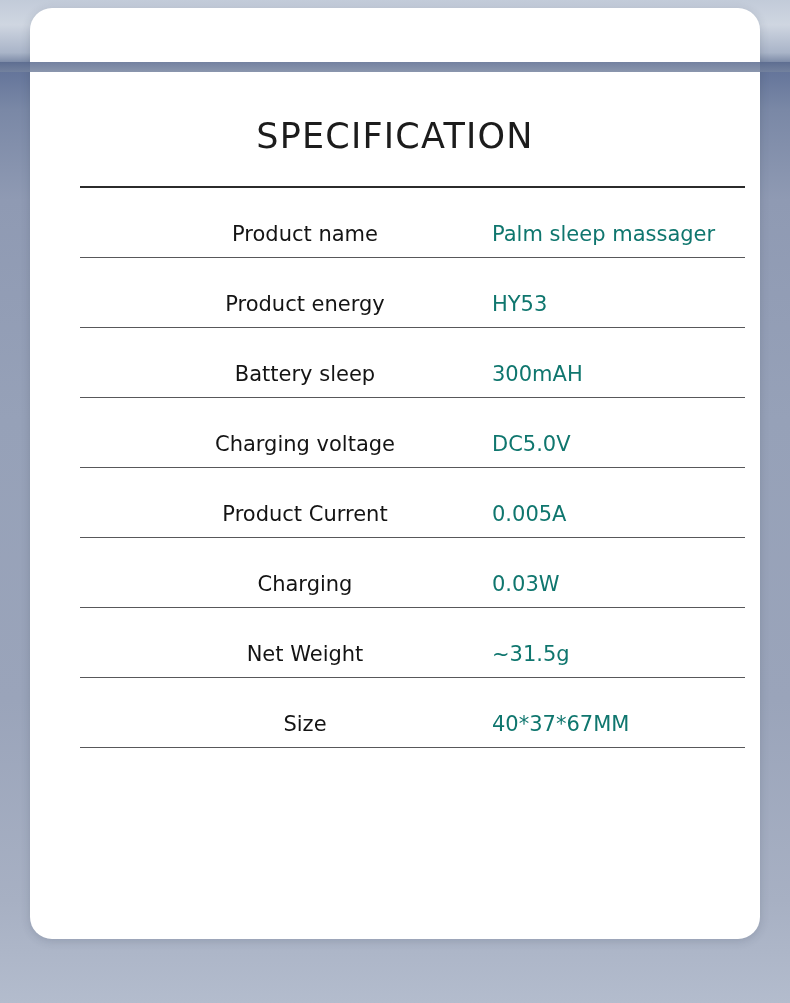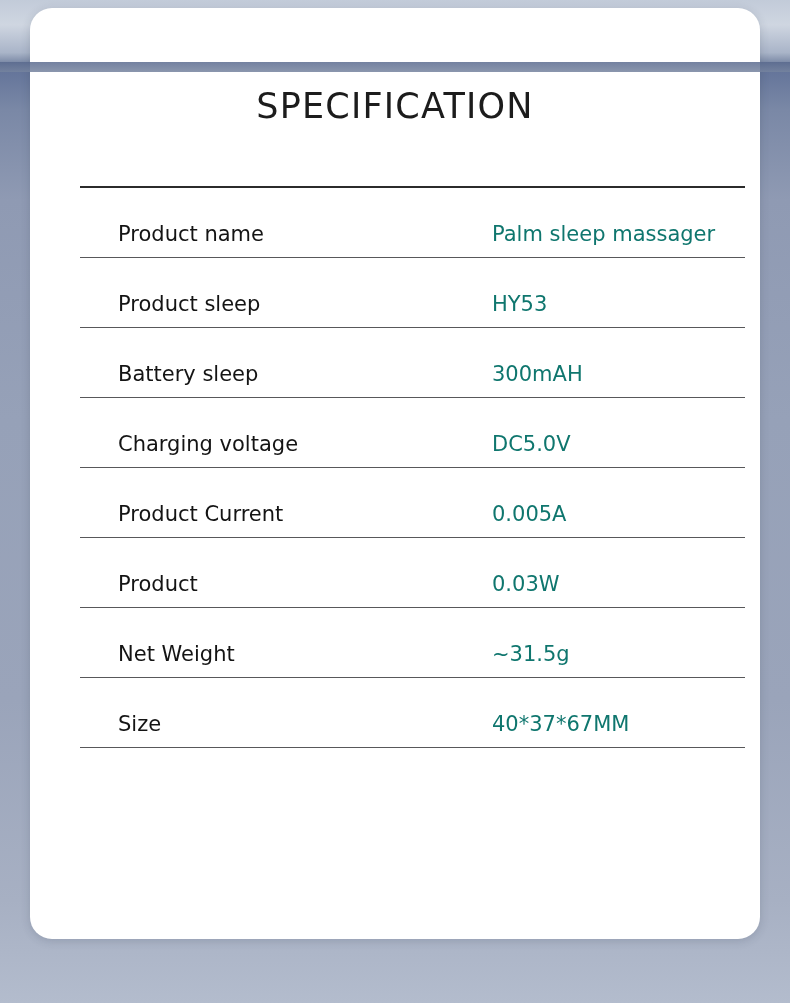--- a/index.html
+++ b/index.html
@@ -62,21 +62,21 @@
     border-radius: 22px;
     box-shadow: 0 2px 10px rgba(40,50,70,.18);
     overflow: hidden;
   }
   .title {
     text-align: center;
     font-size: 35px;
     letter-spacing: 1.2px;
     color: #1c1c1c;
     font-weight: 400;
-    margin: 78px 0 0 0;
+    margin: 108px 0 0 0;
     font-family: "DejaVu Sans", sans-serif;
   }
   .spec-table {
     position: absolute;
     left: 20px;
     top: 178px;
     width: 685px;
   }
   .top-rule {
     height: 0;
@@ -95,20 +95,21 @@
     box-sizing: border-box;
   }
   .row .label {
     width: 412px;
     padding-left: 38px;
     box-sizing: border-box;
     font-size: 21px;
     color: #141414;
     padding-bottom: 12px;
     line-height: 1;
+    text-align: center;
   }
   .row .value {
     flex: 1;
     font-size: 21px;
     color: #0f766e;
     padding-bottom: 12px;
     line-height: 1;
   }
 </style>
 </head>
@@ -119,42 +120,42 @@
     <h1 class="title">SPECIFICATION</h1>
     <div class="spec-table">
       <div class="top-rule"></div>
 
       <div class="row">
         <div class="label">Product name</div>
         <div class="value">Palm sleep massager</div>
       </div>
 
       <div class="row">
-        <div class="label">Product sleep</div>
+        <div class="label">Product energy</div>
         <div class="value">HY53</div>
       </div>
 
 
       <div class="row">
         <div class="label">Battery sleep</div>
         <div class="value">300mAH</div>
       </div>
 
       <div class="row">
         <div class="label">Charging voltage</div>
         <div class="value">DC5.0V</div>
       </div>
 
       <div class="row">
         <div class="label">Product Current</div>
         <div class="value">0.005A</div>
       </div>
 
       <div class="row">
-        <div class="label">Product</div>
+        <div class="label">Charging</div>
         <div class="value">0.03W</div>
       </div>
 
       <div class="row">
         <div class="label">Net Weight</div>
         <div class="value">~31.5g</div>
       </div>
 
       <div class="row">
         <div class="label">Size</div>

